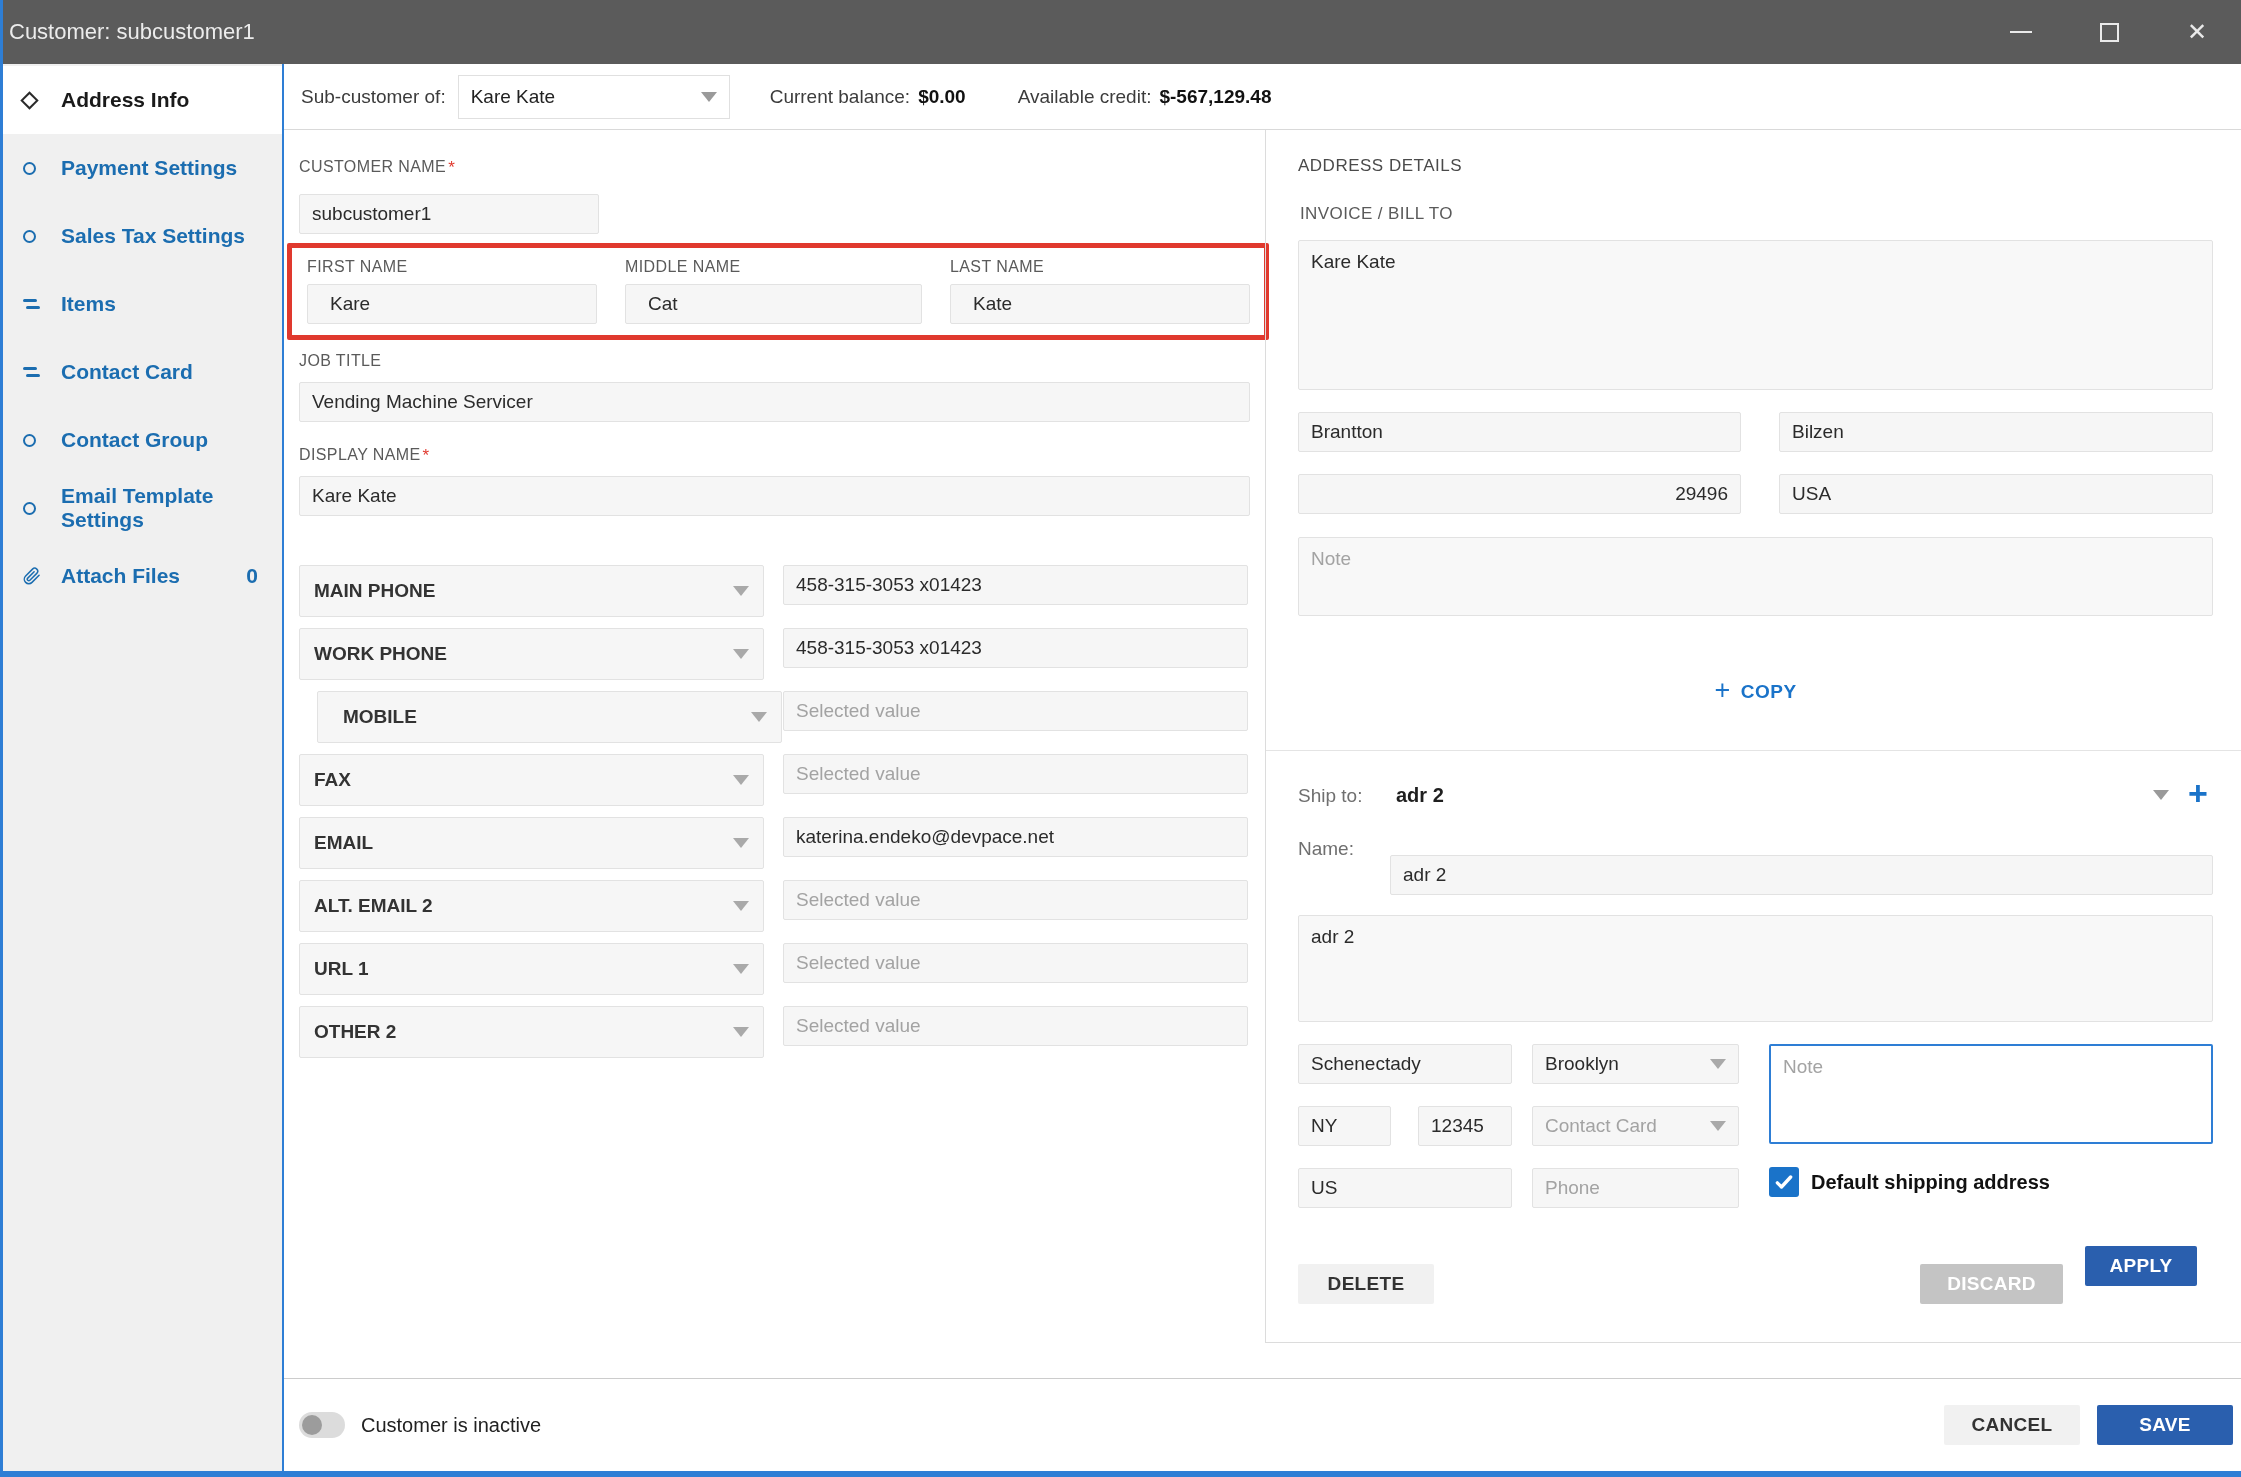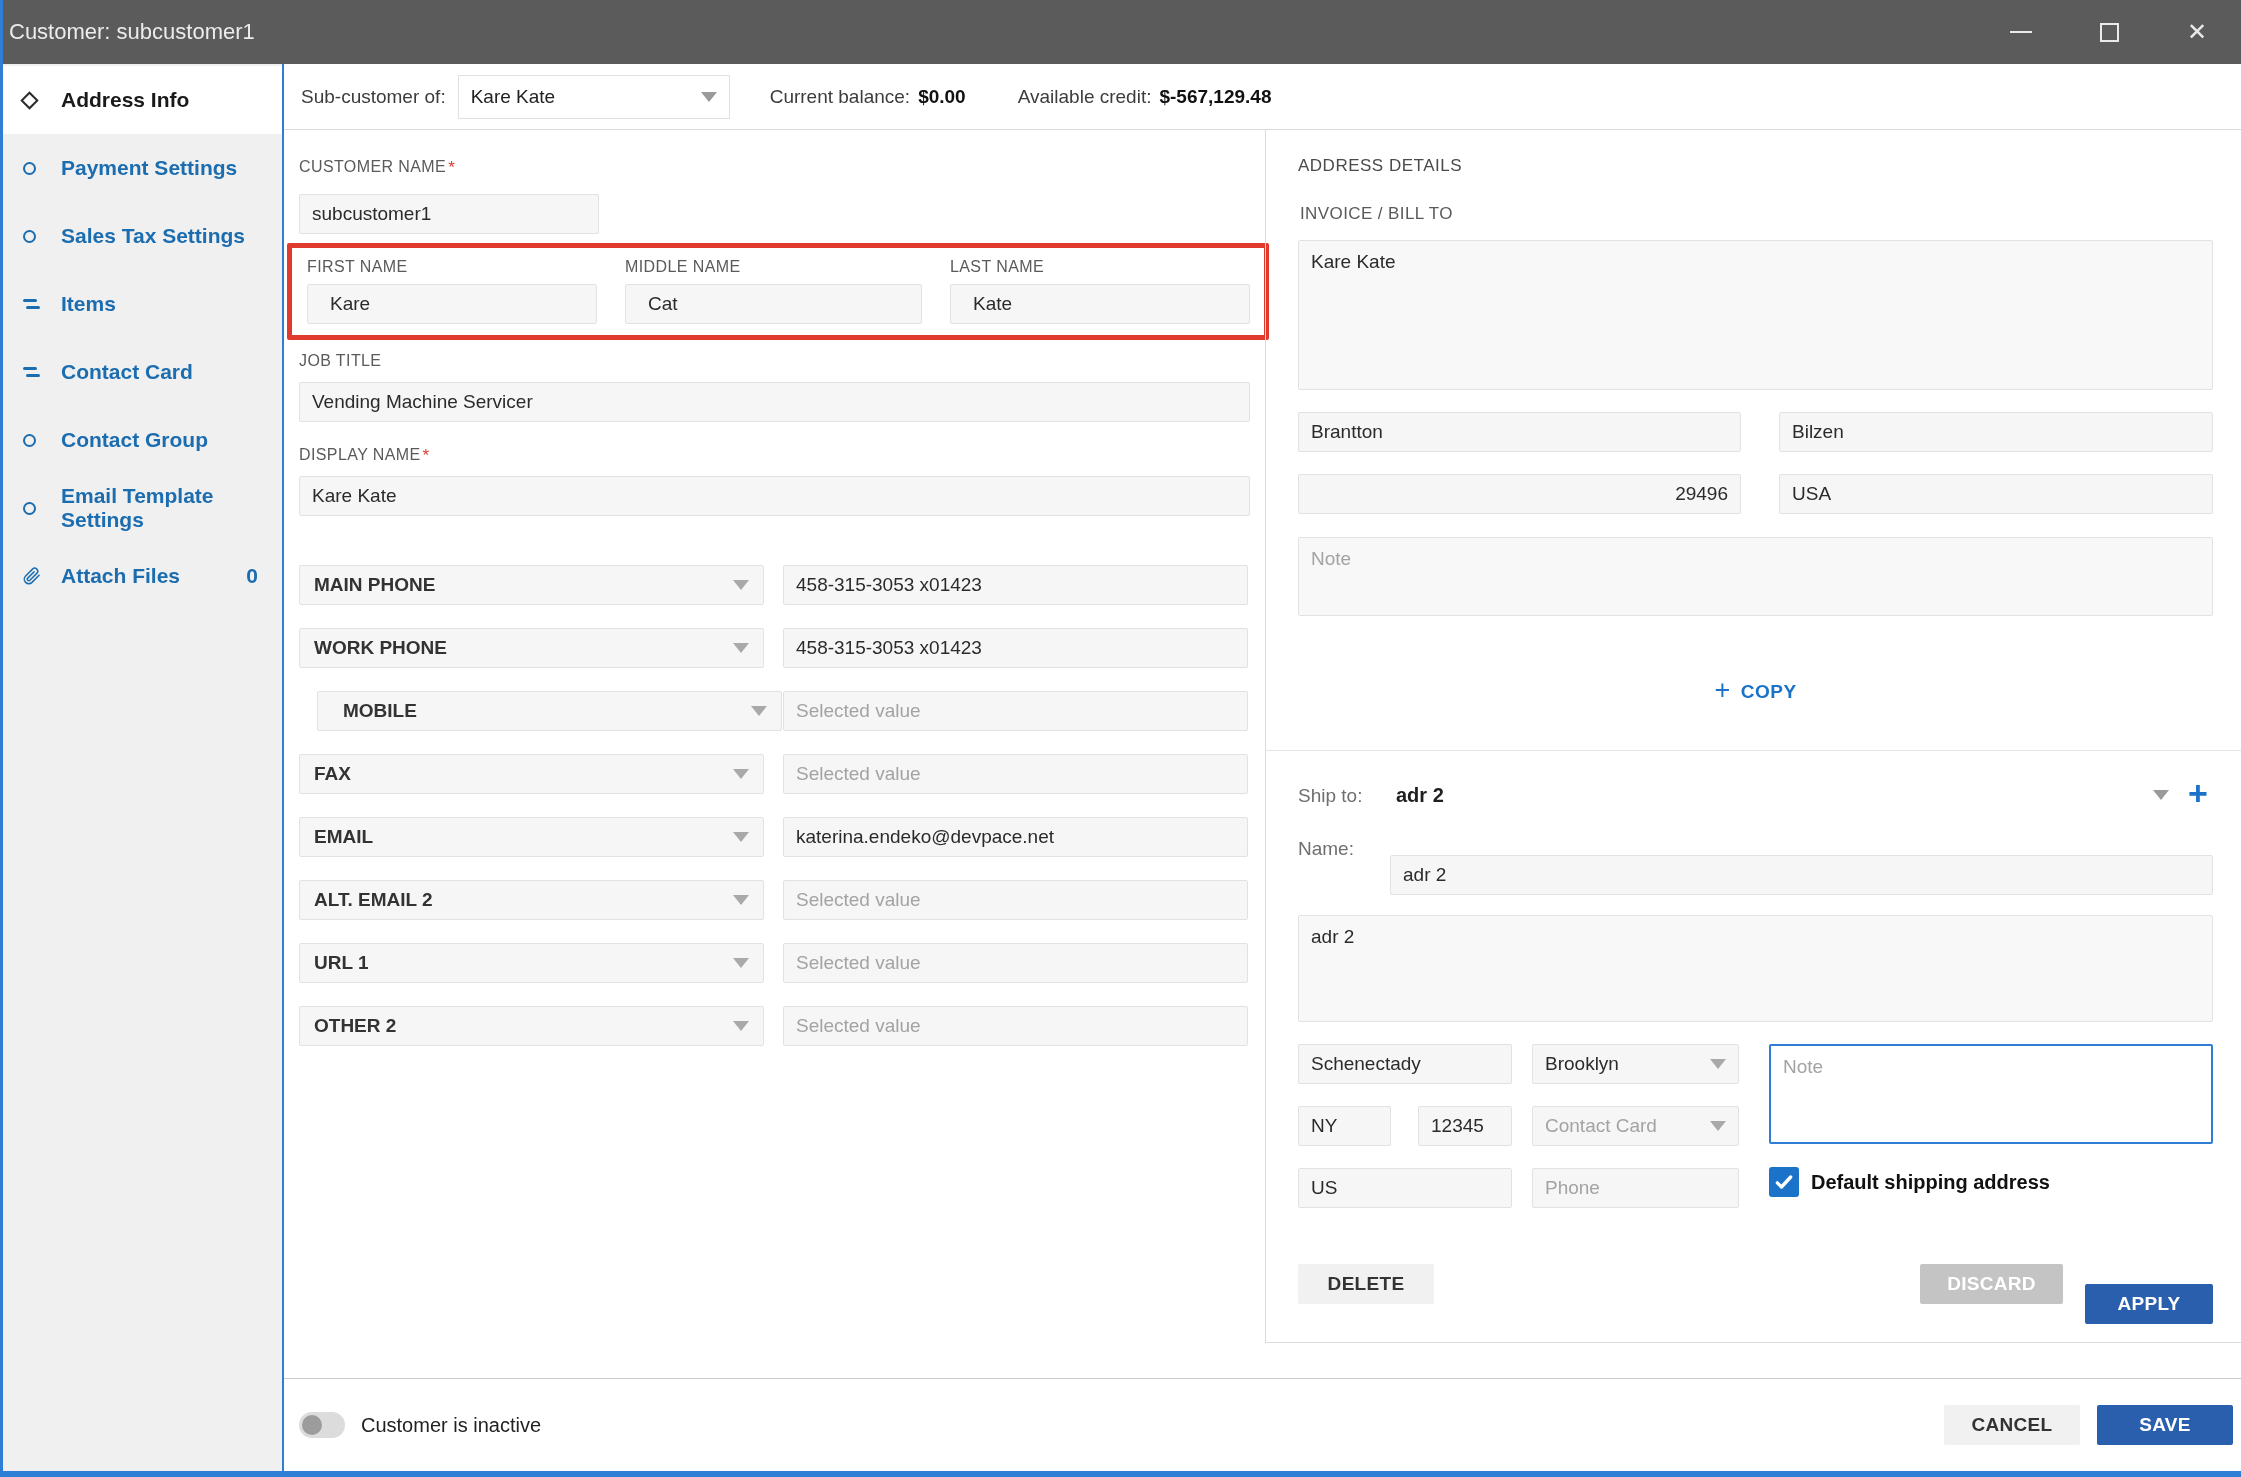--- a/index.html
+++ b/index.html
@@ -80,21 +80,21 @@
   }
   textarea.tarea::placeholder { color: #a3a3a3; opacity: 1; }
 
   
   .red-box { position: absolute; left: 3px; top: 113px; width: 982px; height: 97px; border: 5px solid #e0392e; border-radius: 2px; }
   .red-box .flabel { position: absolute; }
   .red-box .tin { position: absolute; padding-left: 22px; }
 
   
   .crow-label {
-    position: absolute; width: 465px; height: 40px; background: #f6f6f6; border: 1px solid #e2e2e2;
+    position: absolute; width: 465px; height: 52px; background: #f6f6f6; border: 1px solid #e2e2e2;
     border-radius: 2px; display: flex; align-items: center; padding: 0 14px; cursor: pointer;
   }
   .crow-label span.t { font-size: 19px; font-weight: 700; color: #333; }
   .crow-label .chev { border-top-color: #a9a9a9; }
 
   
   .ptitle { position: absolute; left: 32px; top: 26px; font-size: 17px; color: #4a4a4a; letter-spacing: 0.5px; }
   .psub { position: absolute; left: 34px; top: 74px; font-size: 17px; color: #5a5a5a; letter-spacing: 0.4px; }
 
   .copy-btn {
@@ -367,21 +367,21 @@
 
           <div class="checkbox">
             <svg width="20" height="20" viewBox="0 0 24 24" fill="none" stroke="#ffffff" stroke-width="4" stroke-linecap="round" stroke-linejoin="round">
                 <path d="M4 13l5 5L20 6"></path>
               </svg>
           </div>
           <div class="cb-label">Default shipping address</div>
 
           <div class="btn btn-light" style="left:32px; top:1134px; width:136px;">DELETE</div>
           <div class="btn btn-gray" style="left:654px; top:1134px; width:143px;">DISCARD</div>
-          <div class="btn btn-blue" style="left:819px; top:1154px; width:128px;">APPLY</div>
+          <div class="btn btn-blue" style="left:819px; top:1116px; width:112px;">APPLY</div>
         </div>
       </div>
 
       <div class="footer">
         <div class="toggle">
             <span class="knob"></span>
           </div>
         <span class="inactive-lbl">Customer is inactive</span>
         <div class="spacer"></div>
         <div class="fbtn cancel">CANCEL</div>

